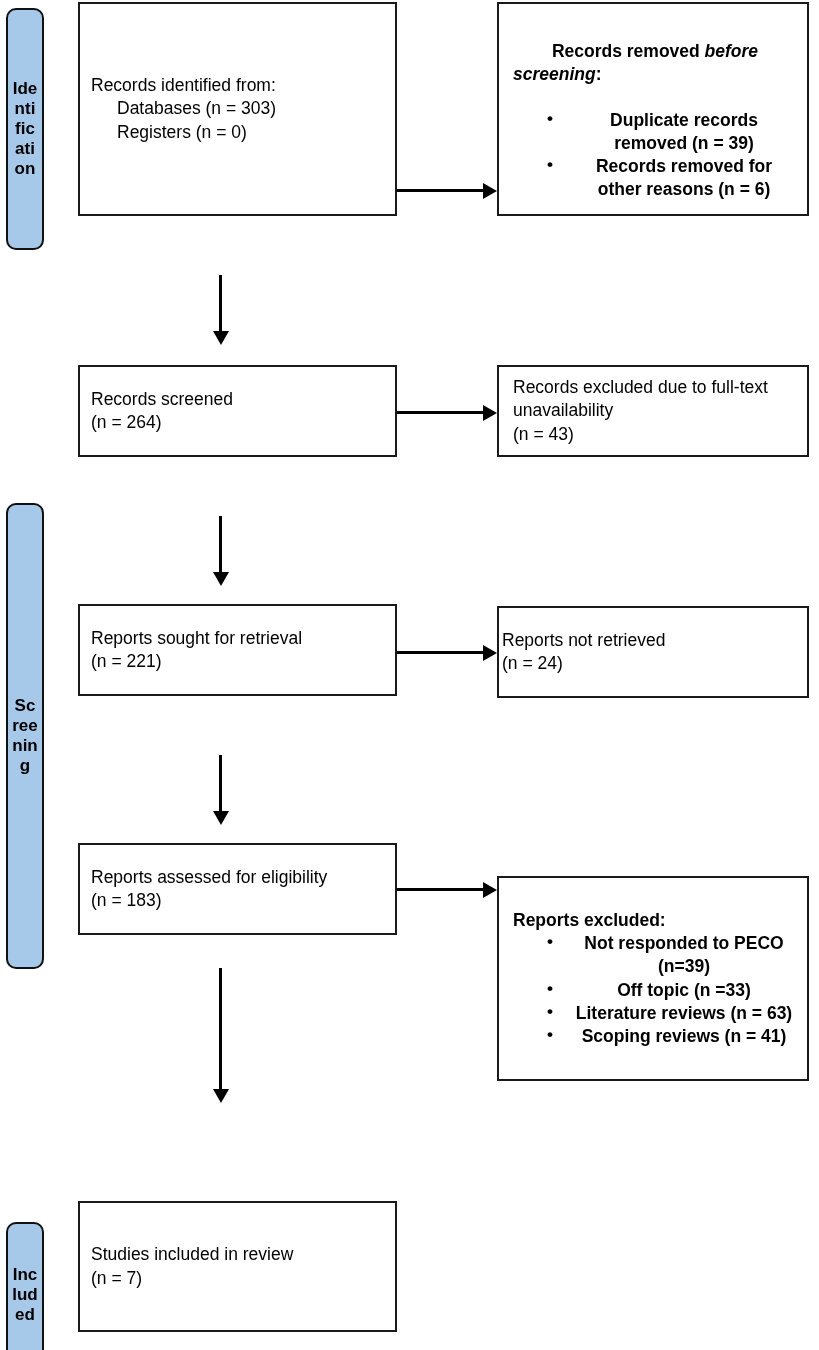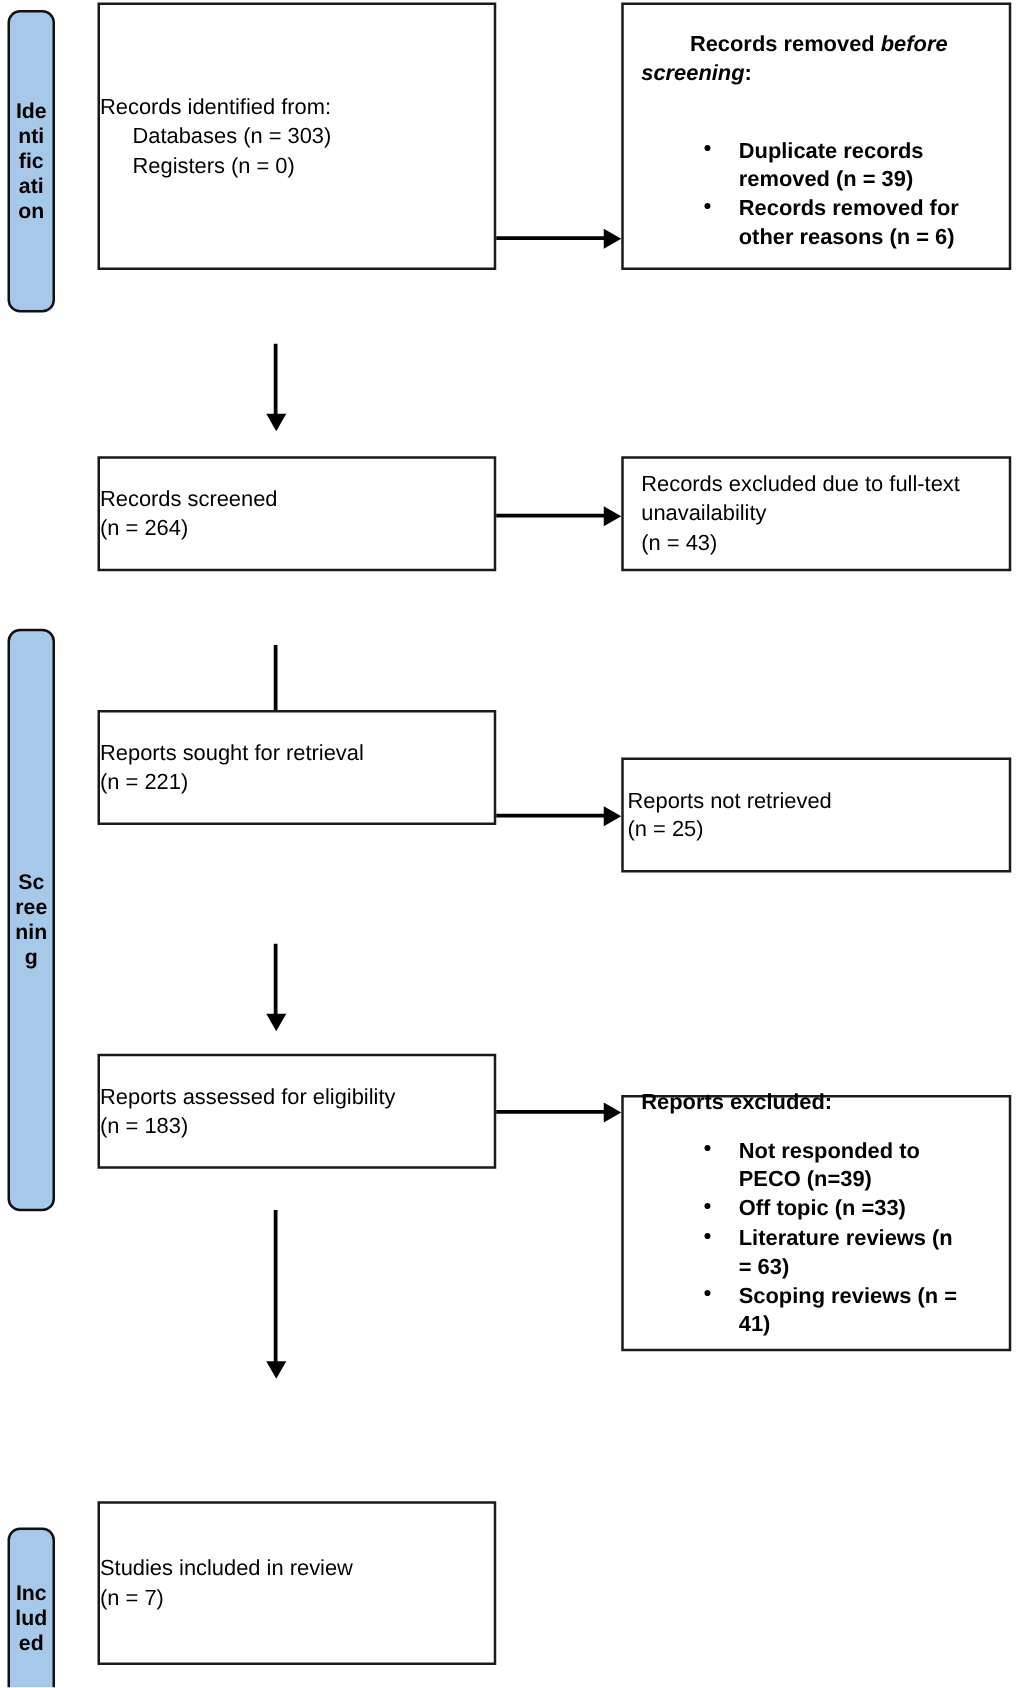--- a/index.html
+++ b/index.html
@@ -45,39 +45,40 @@
   .node {
     position: absolute;
     box-sizing: border-box;
     background: #ffffff;
     border: 2.5px solid #1a1a1a;
     display: flex;
     flex-direction: column;
     justify-content: center;
   }
   .node .node-body {
-    padding: 0 0;
+    padding: 0 11px;
     font-size: 17.5px;
     line-height: 1.32;
   }
   .node .line {
     white-space: pre-wrap;
   }
   .node .indent {
     padding-left: 26px;
   }
   .node em {
     font-style: italic;
   }
 
   
   ul.bullets {
     list-style: none;
-    margin: 16px;
+    margin: 0;
     padding: 0;
+    text-align: center;
   }
   ul.bullets > li {
     position: relative;
     padding-left: 62px;
     margin: 0 0 0 0;
     font-size: 17.5px;
     line-height: 1.32;
   }
   ul.bullets > li::before {
     content: "\2022";
@@ -189,31 +190,31 @@
   <div class="arrow-h" style="left:397px; top:411px; width:100px;">
     <div class="shaft" style="width:88px;"></div>
     <div class="head" style="left:86px;"></div>
   </div>
 
   <div class="arrow-v" style="left:219px; top:516px; height:72px;">
     <div class="shaft" style="height:58px;"></div>
     <div class="head" style="top:56px;"></div>
   </div>
 
-  <div class="node" style="left:78px; top:568px; width:319px; height:92px;">
+  <div class="node" style="left:78px; top:604px; width:319px; height:92px;">
     <div class="node-body">
       <div class="line">Reports sought for retrieval</div>
       <div class="line">(n = 221)</div>
     </div>
   </div>
 
   <div class="node" style="left:497px; top:606px; width:312px; height:92px;">
     <div class="node-body" style="padding:0 3px;">
       <div class="line">Reports not retrieved</div>
-      <div class="line">(n = 25)</div>
+      <div class="line">(n = 24)</div>
     </div>
   </div>
 
   <div class="arrow-h" style="left:397px; top:651px; width:100px;">
     <div class="shaft" style="width:88px;"></div>
     <div class="head" style="left:86px;"></div>
   </div>
 
   <div class="arrow-v" style="left:219px; top:755px; height:72px;">
     <div class="shaft" style="height:58px;"></div>

